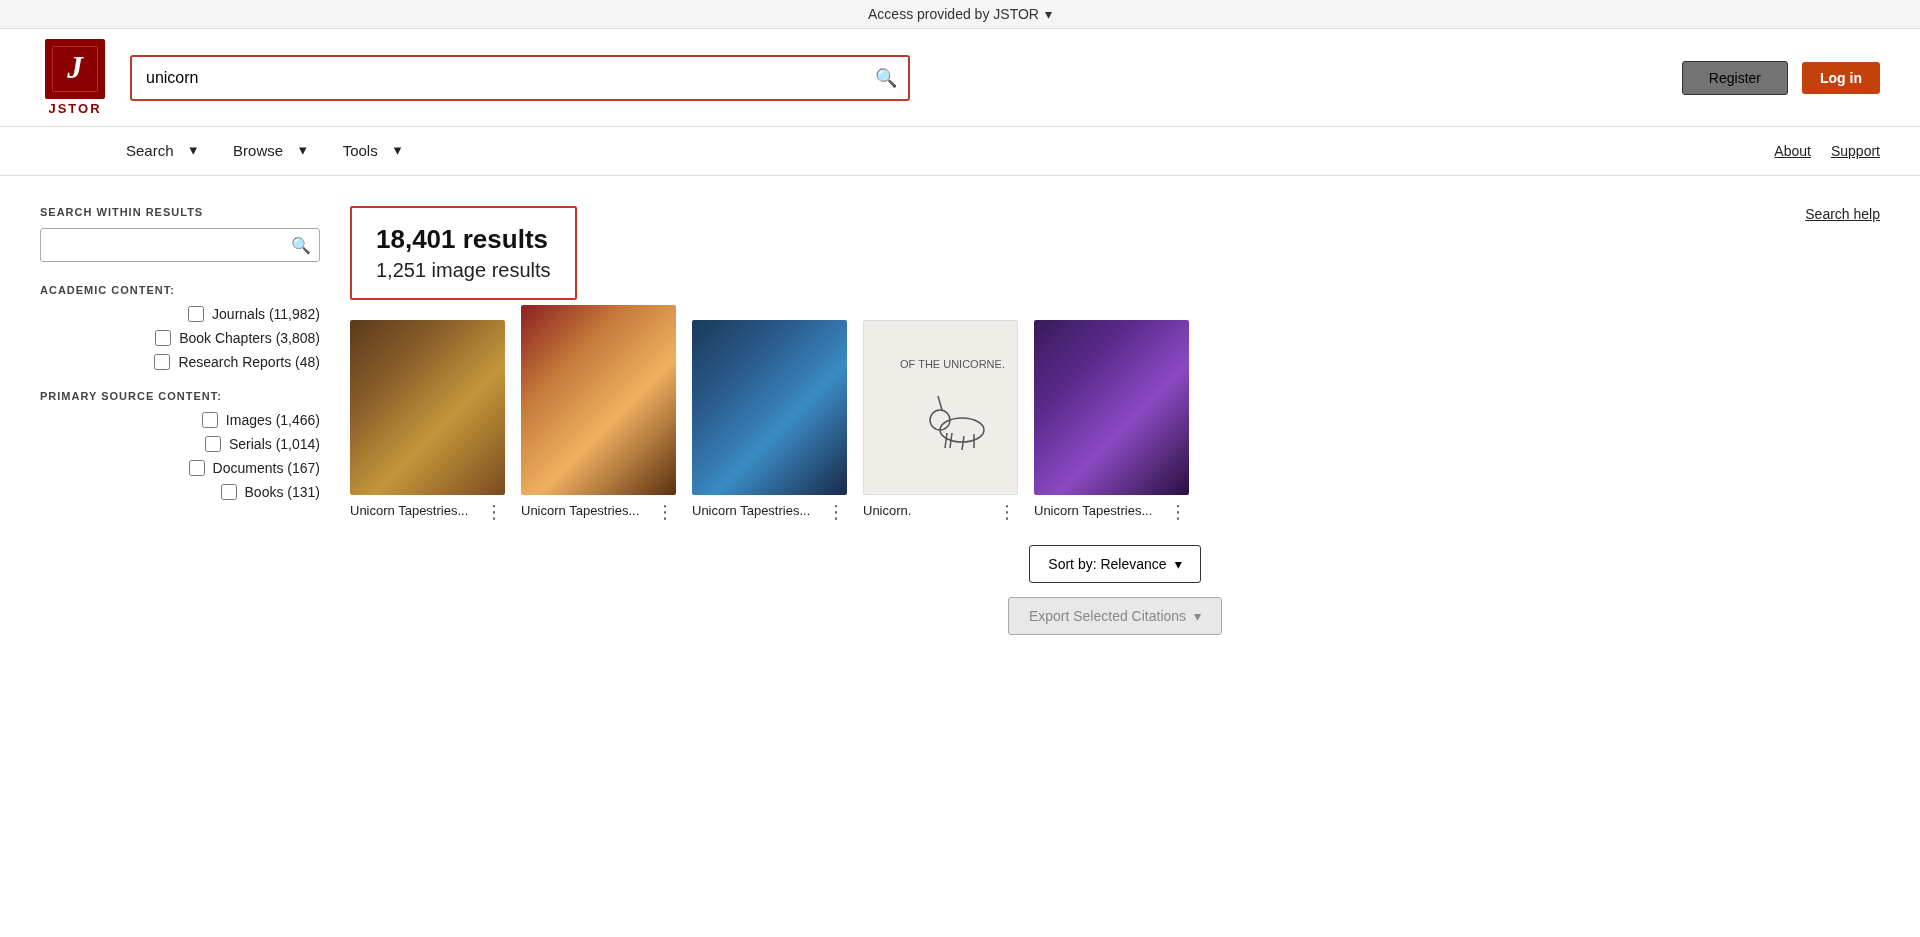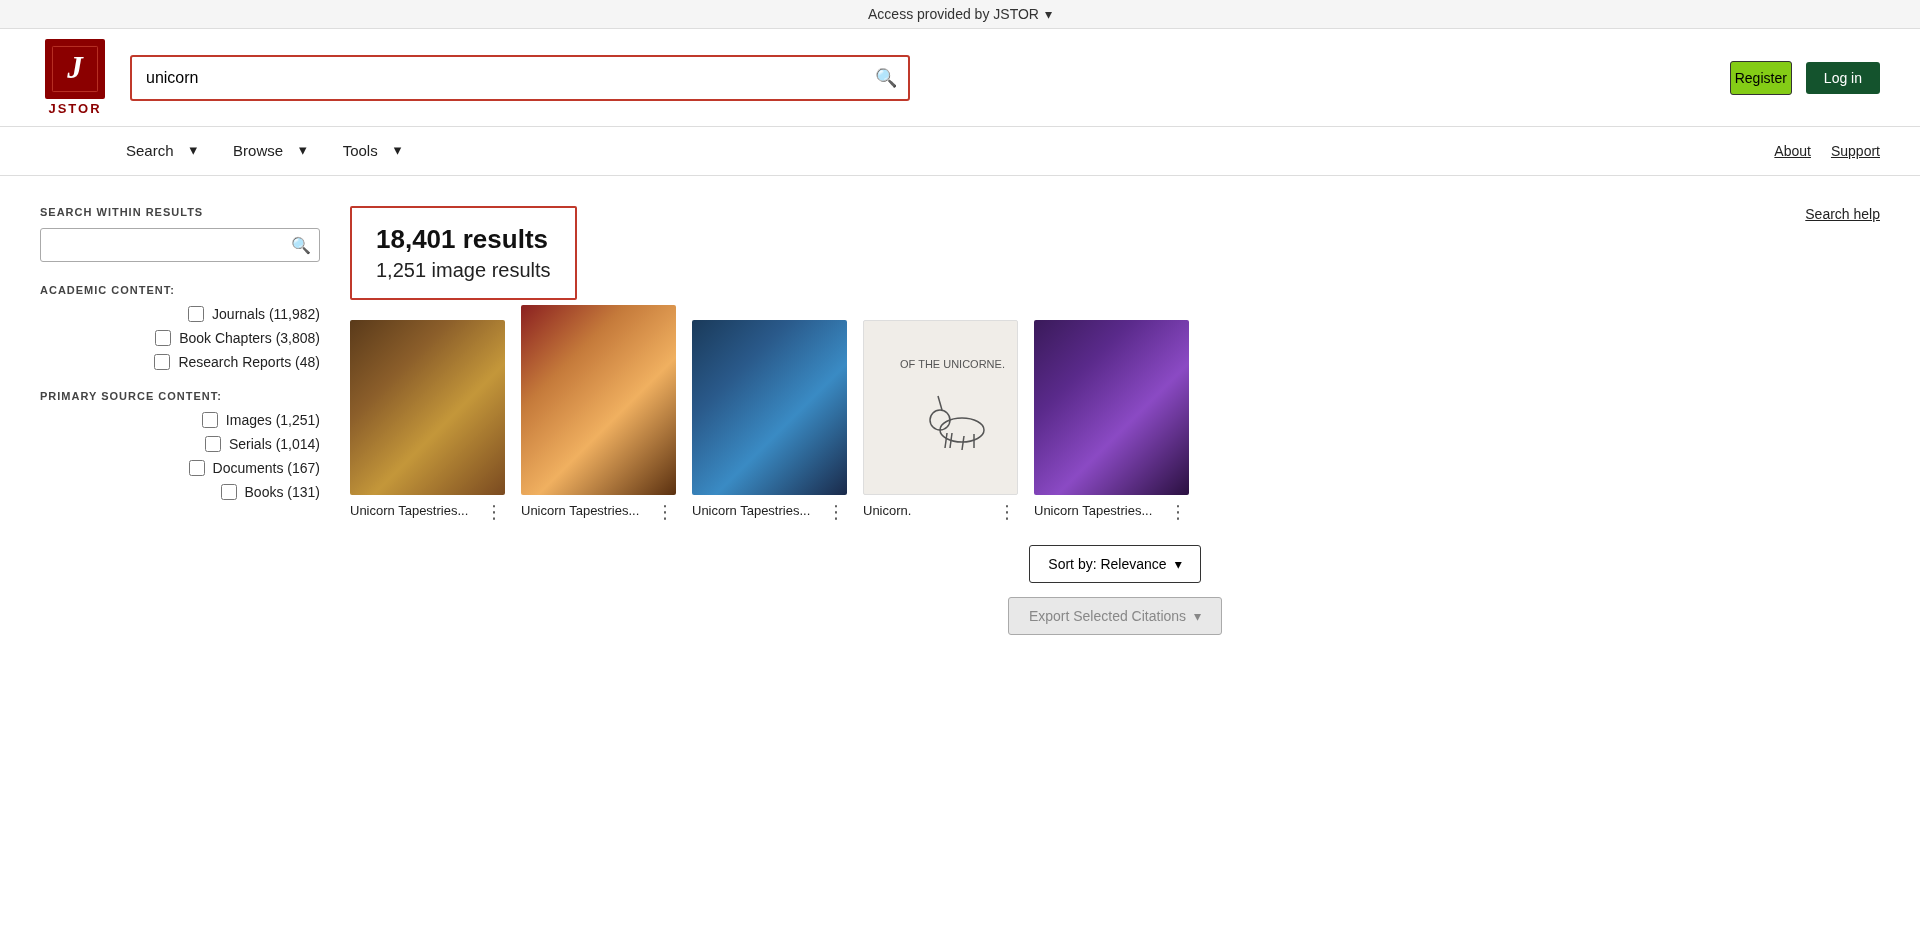--- a/index.html
+++ b/index.html
@@ -74,36 +74,36 @@
       font-size: 18px;
       color: #555;
     }
     .header-right {
       display: flex;
       align-items: center;
       gap: 14px;
       margin-left: auto;
     }
     .btn-register {
-      padding: 8px 4px;
+      padding: 8px 26px;
       border: 1px solid #333;
-      background: #84cc16;
+      background: #737373;
       border-radius: 3px;
       cursor: pointer;
       font-size: 14px;
     }
     .btn-login {
       padding: 8px 18px;
       border: none;
-      background: #14532d;
+      background: #c2410c;
       color: #fff;
       border-radius: 3px;
       cursor: pointer;
       font-size: 14px;
-      font-weight: normal;
+      font-weight: bold;
     }
 
     
     .navbar {
       display: flex;
       align-items: center;
       padding: 0 40px;
       border-bottom: 1px solid #ddd;
       background: #fff;
     }
@@ -417,21 +417,21 @@
       <label class="filter-item">
         <input type="checkbox" style="">
         <span>Research Reports (48)</span>
       </label>
     </div>
 
     <div class="filter-group">
       <div class="sidebar-section-label">PRIMARY SOURCE CONTENT:</div>
       <label class="filter-item">
         <input type="checkbox" style="">
-        <span>Images (1,251)</span>
+        <span>Images (1,466)</span>
       </label>
       <label class="filter-item">
         <input type="checkbox" style="">
         <span>Serials (1,014)</span>
       </label>
       <label class="filter-item">
         <input type="checkbox" style="">
         <span>Documents (167)</span>
       </label>
       <label class="filter-item">

